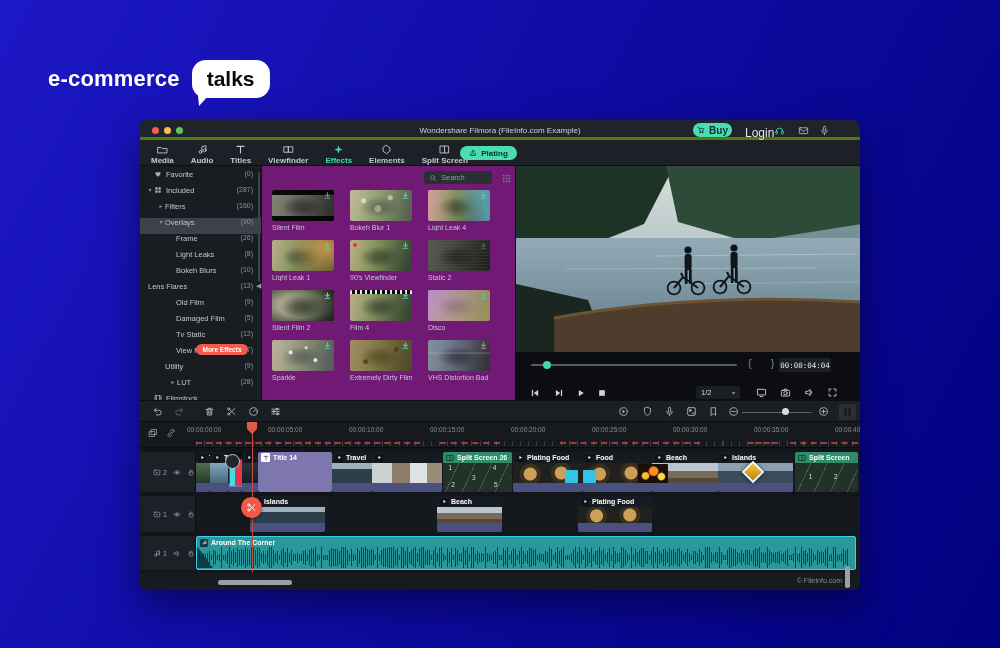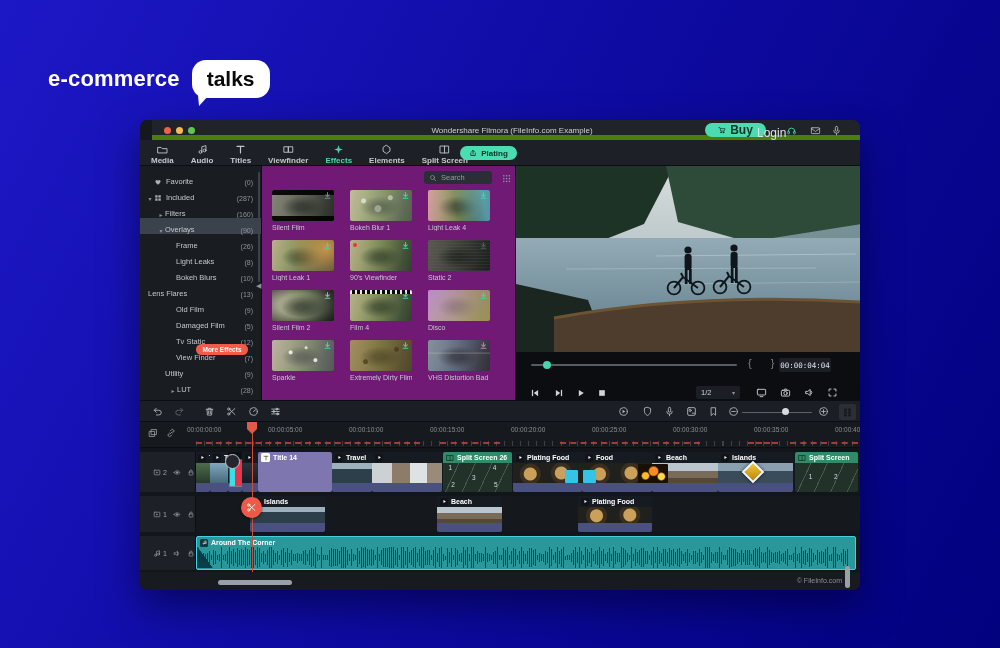--- a/index.html
+++ b/index.html
@@ -14,43 +14,43 @@
   .brand{left:48px;top:60px;display:flex;align-items:center;gap:12px;}
   .brand-left{color:#fff;font-size:22px;font-weight:bold;letter-spacing:.2px;}
   .bubble{position:relative;background:#fff;border-radius:14px;padding:7px 15px;color:#0a0a0a;
     font-size:21px;font-weight:bold;}
   .bubble:after{content:"";position:absolute;left:6px;bottom:-8px;width:14px;height:14px;background:#fff;
     clip-path:polygon(0 0,100% 0,10% 100%);}
 
   
   .app{left:140px;top:120px;width:720px;height:470px;background:#15181d;border-radius:7px;
     box-shadow:0 16px 38px rgba(0,0,40,.55);overflow:hidden;font-size:8px;color:#c7ccd2;}
-  .titlebar{left:12px;top:0;width:720px;height:20px;background:#20242a;border-bottom:5px solid #4d7c0f;}
+  .titlebar{left:0;top:0;width:720px;height:20px;background:#20242a;border-bottom:3px solid #4d7c0f;}
   .tl{top:7px;width:7px;height:7px;border-radius:50%;}
   .win-title{left:0;top:6px;width:720px;text-align:center;font-size:8px;color:#cdd2d8;}
   .pill{display:flex;align-items:center;gap:4px;background:#4bdcb2;color:#0b3226;font-weight:bold;
     border-radius:9px;justify-content:center;}
-  .buy{left:553px;top:3px;width:61px;height:14px;font-size:12px;}
+  .buy{left:553px;top:3px;width:39px;height:14px;font-size:10px;}
   .login{left:605px;top:6px;font-size:12px;color:#dde2e8;}
   .tb-ic{top:5px;width:11px;height:11px;color:#aeb4bb;}
   .tb-ic.teal{color:#41d1ab;}
 
   
   .tabbar{left:0;top:20px;width:720px;height:26px;background:#1d2127;border-bottom:1px solid #0c0e11;}
   .tabs{left:10px;top:2px;display:flex;gap:15px;}
   .tab{display:flex;flex-direction:column;align-items:center;gap:1px;padding:2px 1px;cursor:default;}
   .tab .ic{width:11px;height:11px;color:#c3c8cf;}
   .tab span{font-size:8px;color:#c3c8cf;font-weight:bold;}
   .tab.active .ic,.tab.active span{color:#46d8ae;}
   .tab.active{border-bottom:2px solid #46d8ae;}
   .export{left:320px;top:6px;width:57px;height:14px;font-size:8px;}
 
   
   .sidebar{left:0;top:46px;width:122px;height:234px;background:#191d22;border-right:1px solid #0c0e11;overflow:hidden;}
-  .srow{position:relative;display:flex;align-items:flex-end;height:16px;font-size:7.5px;color:#c2c7cd;padding-right:8px;}
+  .srow{position:relative;display:flex;align-items:flex-start;height:16px;font-size:7.5px;color:#c2c7cd;padding-right:8px;}
   .srow .chev{width:8px;color:#8b9198;font-size:6px;text-align:center;flex:0 0 8px;}
   .srow .ic{width:8px;height:8px;color:#a9afb6;margin-right:4px;flex:0 0 8px;}
   .srow .lbl{flex:1;overflow:hidden;white-space:nowrap;}
   .srow .cnt{color:#8d939a;font-size:7px;}
   .srow.sel{background:#3c424b;}
   .sidebar-scroll{left:118px;top:52px;width:2px;height:110px;background:#3c424a;border-radius:2px;}
   .collapse-arrow{left:116px;top:162px;color:#8d939a;font-size:7px;}
   .more-fx{left:56px;top:224px;width:52px;height:11px;background:#f25b4a;color:#fff;border-radius:6px;
     display:flex;align-items:center;justify-content:center;font-size:6.5px;font-weight:bold;z-index:4;}
 

